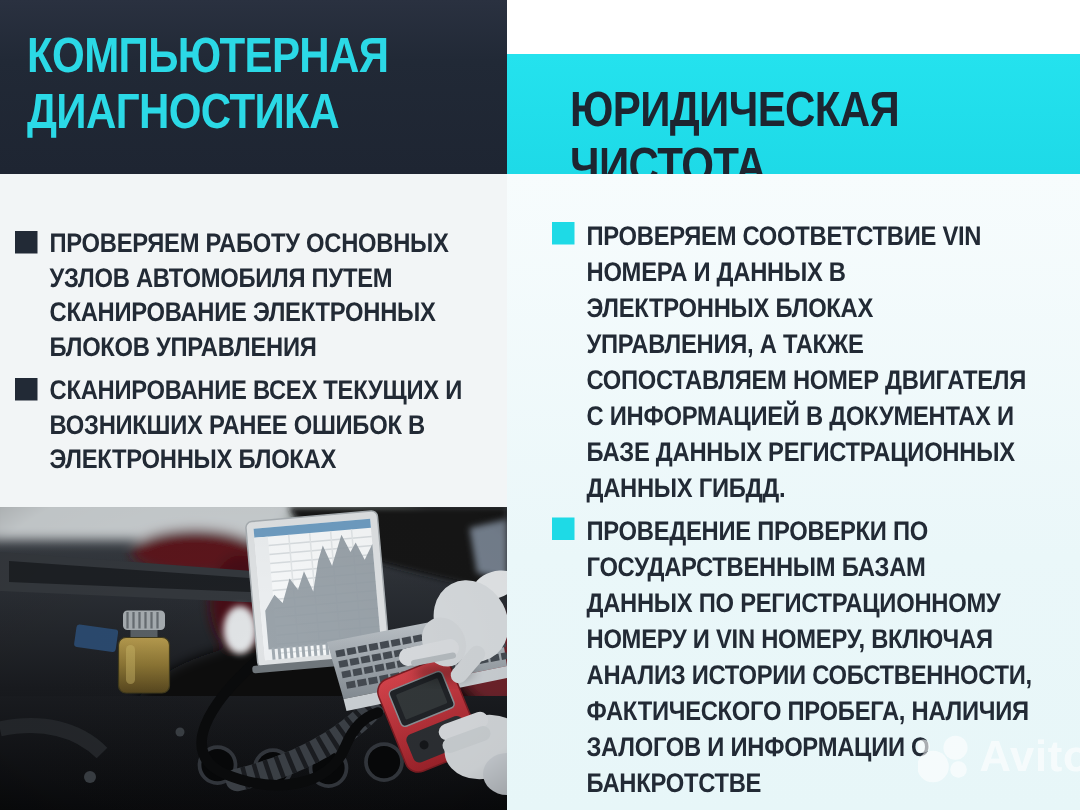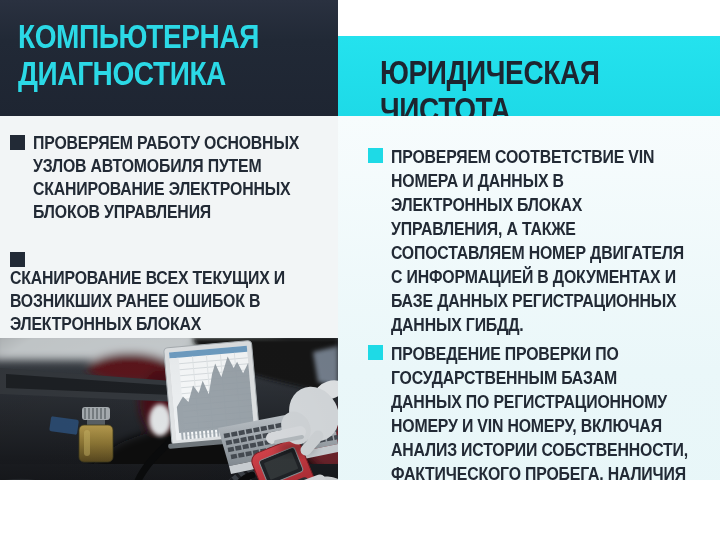--- a/index.html
+++ b/index.html
@@ -1,17 +1,17 @@
 <!DOCTYPE html>
 <html><head>
 <meta charset="utf-8">
 <style>
   html,body{margin:0;padding:0;background:#ffffff;}
   #app{
-    position:relative;width:720px;height:480px;overflow:hidden;
+    position:relative;width:720px;height:540px;overflow:hidden;
     font-family:"Liberation Sans", sans-serif;background:#ffffff;
   }
   
   .hdr{position:absolute;top:0;height:116px;}
   .hdr-left{left:0;width:338px;background:linear-gradient(180deg,#2a3140 0%,#212936 35%,#1e2532 100%);}
   .hdr-right{left:338px;width:382px;background:linear-gradient(180deg,#24e2ee 0%,#1bd6e4 100%);margin-top:36px;}
   .hdr h1{
     position:absolute;margin:0;top:18px;
     font-size:33px;line-height:37px;font-weight:800;
     letter-spacing:-0.5px;white-space:pre-line;
@@ -29,22 +29,22 @@
   .sq-navy{background:#222a36;}
   .sq-cyan{background:#1edae6;}
   .bullet p{
     margin:0;width:370px;
     font-weight:700;font-size:18px;letter-spacing:-0.2px;
     color:#222a35;white-space:pre-line;
     transform:scaleX(0.88);transform-origin:0 0;
   }
   .lh-left p{line-height:23px;}
   .lh-right p{line-height:24px;}
-  .bl1{left:10px;top:132px;}
-  .bl2{left:10px;top:249px;flex-direction:column;}
+  .bl1{left:10px;top:151px;}
+  .bl2{left:10px;top:249px;}
   .br1{left:368px;top:145px;}
   .br2{left:368px;top:342px;}
   
   .photo{position:absolute;left:0;top:338px;width:338px;height:202px;overflow:hidden;background:#15161a;}
   .photo svg{display:block;}
   
   .watermark{
     position:absolute;left:612px;top:489px;display:flex;align-items:center;gap:5px;
     opacity:0.62;pointer-events:none;
   }

